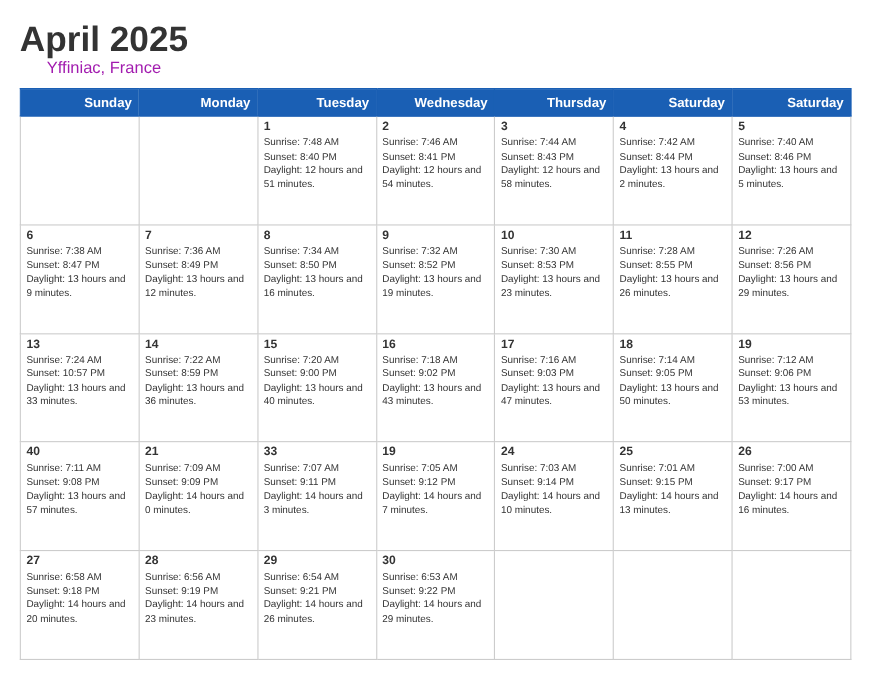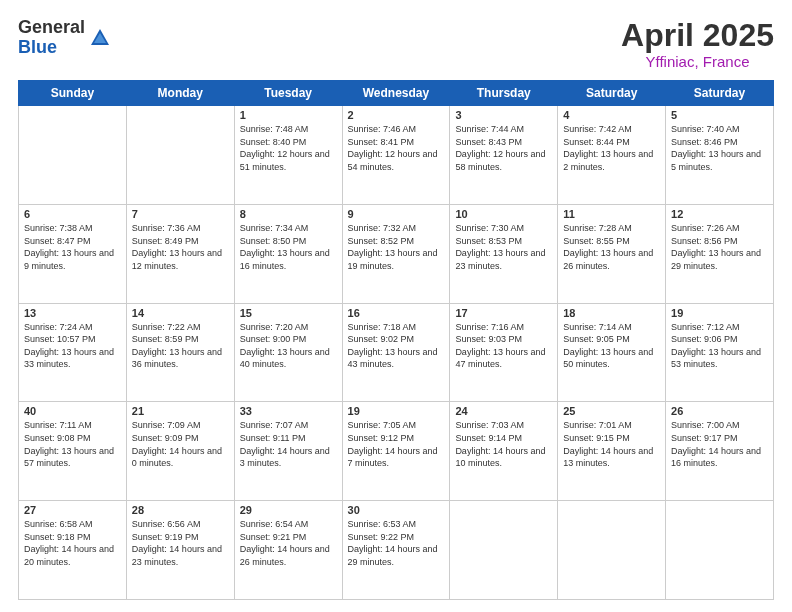--- a/index.html
+++ b/index.html
@@ -64,21 +64,21 @@
     .calendar {
       flex: 1;
       border: 1px solid #ccc;
       border-collapse: collapse;
       width: 100%;
       table-layout: fixed;
     }
     .calendar th {
       background: #1a5fb4;
       color: #fff;
-      text-align: center;
+      text-align: right;
       padding: 5px 6px;
       font-size: 12px;
       border: 1px solid #1a5fb4;
     }
     .calendar td {
       vertical-align: top;
       border: 1px solid #ccc;
       padding: 3px 5px;
       font-size: 9.5px;
       color: #333;
@@ -101,30 +101,20 @@
     }
     tr.week-row td {
       height: 82px;
     }
   </style>
 </head>
 <body>
 
 <div class="page">
   <div class="header">
-    <div class="logo">
-      <div class="logo-text">
-        <span class="logo-general">General</span>
-        <span class="logo-blue">Blue</span>
-      </div>
-      <svg class="logo-icon" viewBox="0 0 22 22">
-        <polygon points="11,2 20,18 2,18" fill="#1a5fb4"></polygon>
-        <polygon points="11,6 17,16 5,16" fill="#4a90d9"></polygon>
-      </svg>
-    </div>
     <div class="title-block">
       <div class="main-title">April 2025</div>
       <div class="subtitle">Yffiniac, France</div>
     </div>
   </div>
 
   <table class="calendar">
     <thead>
       <tr>
       <th>Sunday</th>

